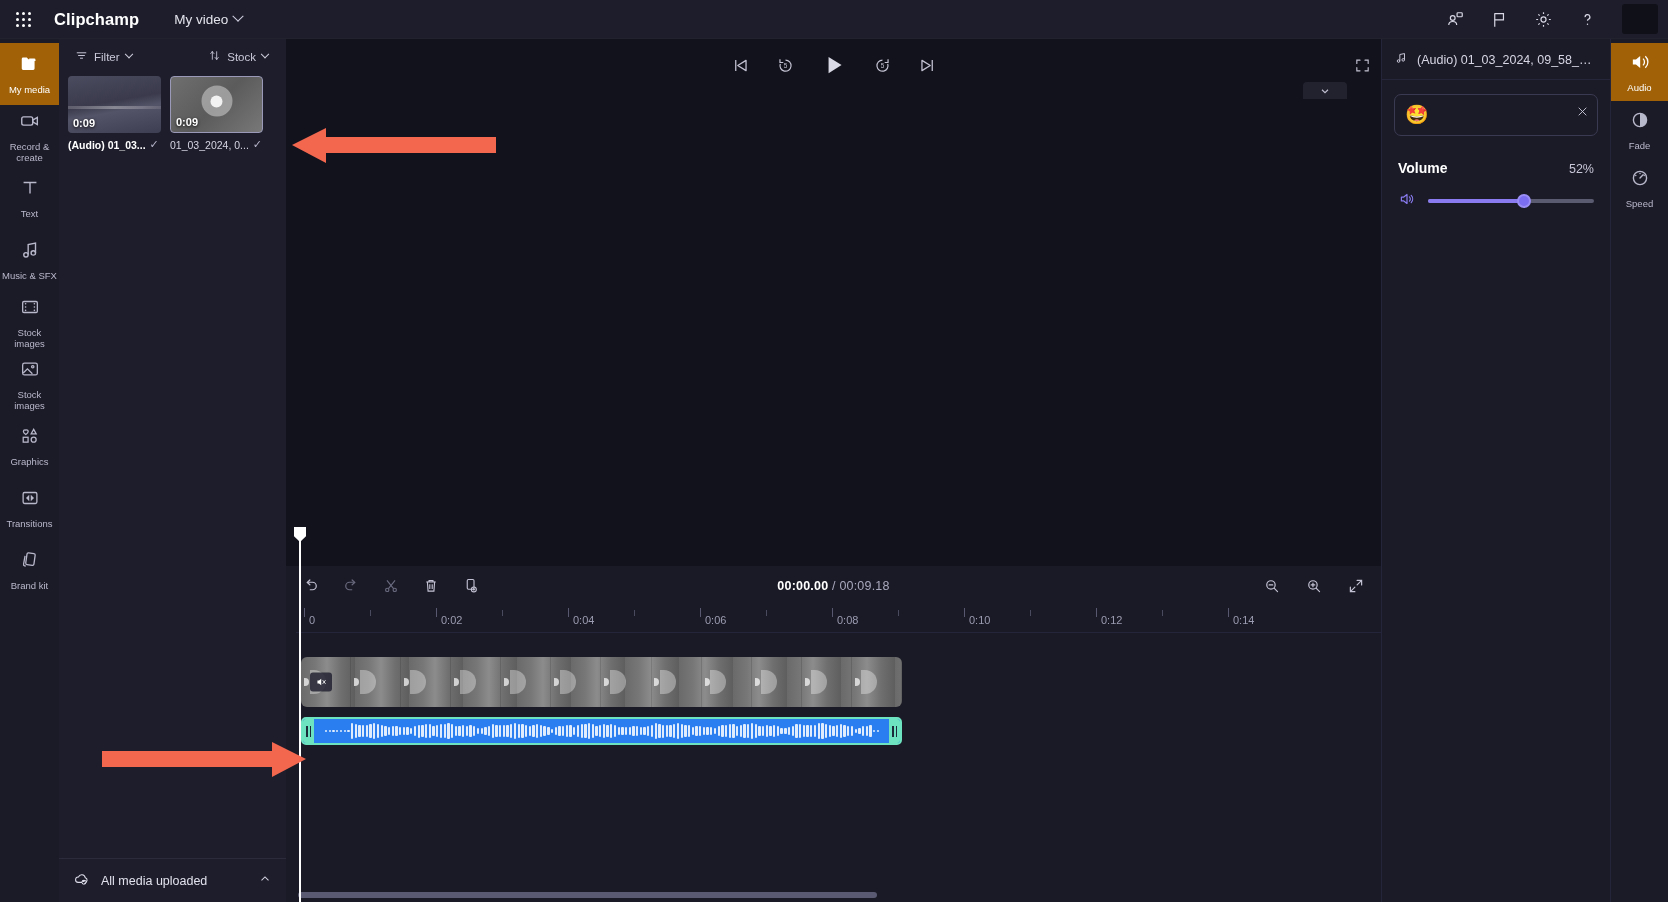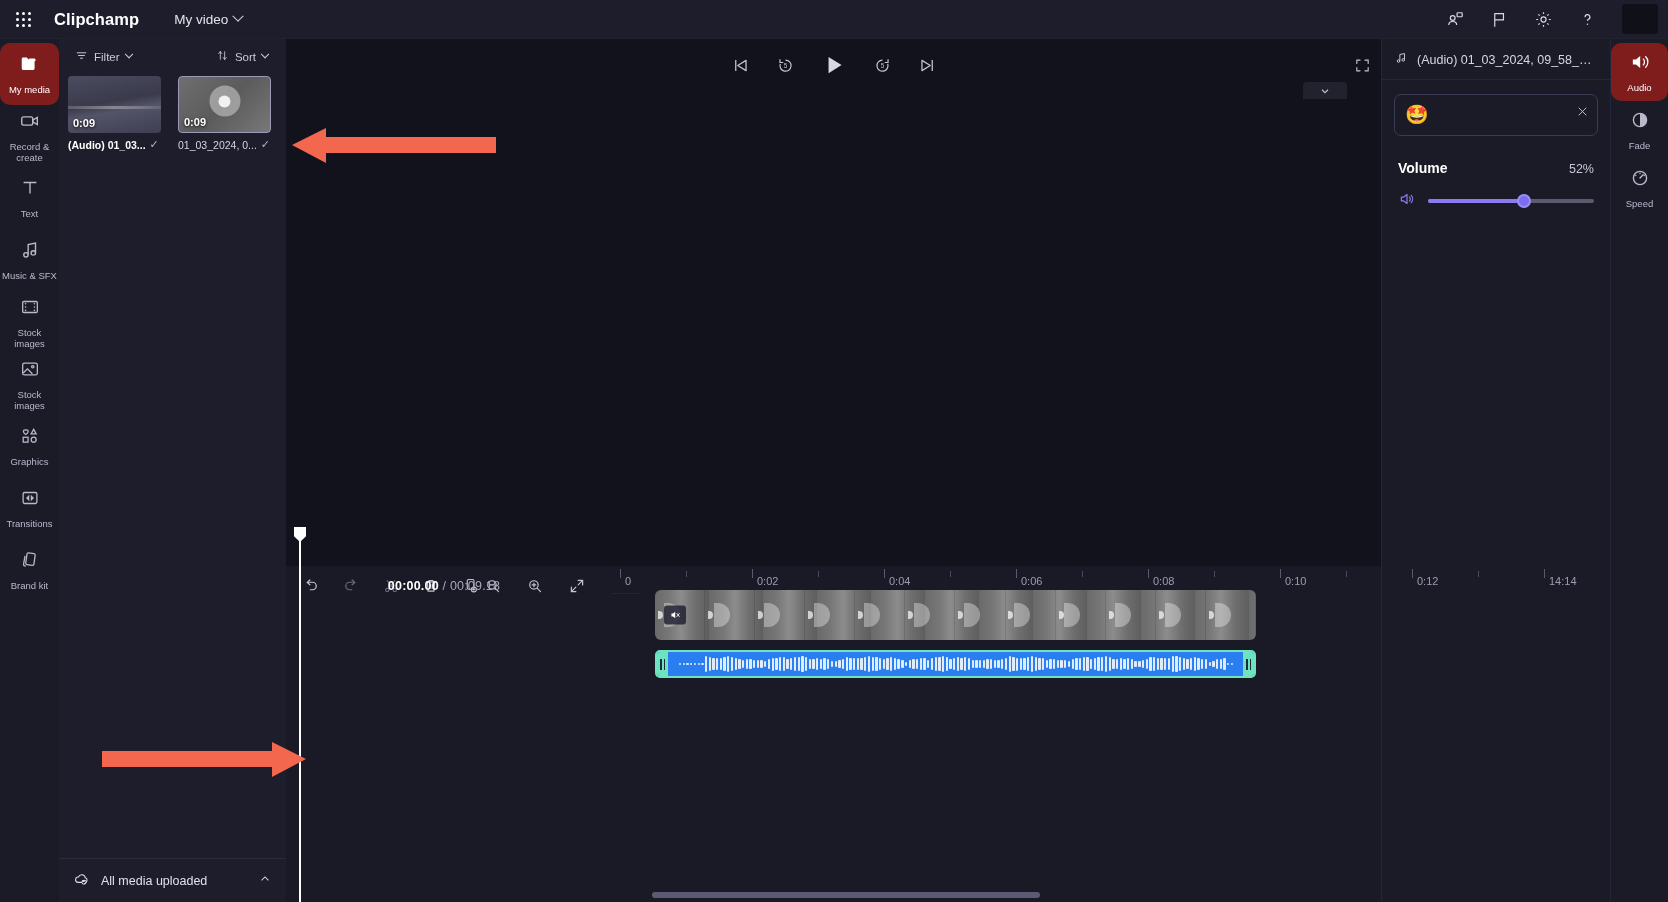--- a/index.html
+++ b/index.html
@@ -39,21 +39,21 @@
     width: 59px; flex: 0 0 59px;
     background: #1b1b28;
     display: flex; flex-direction: column;
     padding-top: 4px;
   }
   .rail-item {
     height: 62px; display: flex; flex-direction: column;
     align-items: center; justify-content: center; gap: 5px;
     cursor: pointer; color: #b9b9cc; padding: 2px 2px;
   }
-  .rail-item.active { background: #7f1d1d; color: #ffffff; border-radius: 10px; }
+  .rail-item.active { background: #a16207; color: #ffffff; }
   .rail-label { font-size: 9.5px; line-height: 11px; text-align: center; color: inherit; }
   .rail-item.active .rail-label { color: #ffffff; }
 
   
   .mediapanel {
     width: 227px; flex: 0 0 227px;
     background: #1d1d2b;
     display: flex; flex-direction: column;
     position: relative;
   }
@@ -63,21 +63,21 @@
     font-size: 13px; font-weight: 700; border: none; border-radius: 4px 0 0 4px;
     cursor: pointer; display: flex; align-items: center; justify-content: center;
   }
   .import-caret {
     width: 28px; background: #5b5bd6; border-left: 1px solid #7a7ae8;
     border-radius: 0 4px 4px 0; cursor: pointer;
     display: flex; align-items: center; justify-content: center;
   }
   .filtersort { display: flex; justify-content: space-between; padding: 8px 14px 6px 12px; }
   .fs-btn { display: flex; align-items: center; gap: 6px; font-size: 11.5px; color: #c9c9da; cursor: pointer; padding: 2px 4px; border-radius: 3px; }
-  .thumbs { display: flex; gap: 17px; padding: 4px 6px 0 9px; flex-wrap: wrap; }
+  .thumbs { display: flex; gap: 9px; padding: 4px 6px 0 9px; flex-wrap: wrap; }
   .thumb-wrap { width: 93px; }
   .thumb {
     position: relative; width: 93px; height: 57px; border-radius: 4px; overflow: hidden; cursor: pointer;
   }
   .thumb.audio-thumb { background: linear-gradient(170deg,#4c4c60 0%,#3a3a4c 45%,#545468 60%,#3e3e52 100%); }
   .thumb.audio-thumb::after {
     content: ""; position: absolute; left: 0; right: 0; top: 52%; height: 3px;
     background: linear-gradient(90deg, rgba(255,255,255,.18), rgba(255,255,255,.34), rgba(255,255,255,.10));
   }
   .thumb.video-thumb { background: linear-gradient(135deg,#6f6f6f 0%,#5b5b5b 50%,#787878 100%); border: 1.5px solid #9a9ab8; }
@@ -149,21 +149,21 @@
   .pc { cursor: pointer; color: #c3c3d4; display: flex; align-items: center; justify-content: center; }
   .pc.play { color: #d9d9e6; }
   .fullscreen-btn { position: absolute; right: 0px; width: 38px; height: 34px; display: flex; align-items: center; justify-content: center; cursor: pointer; color: #c3c3d4; }
   .collapse-tab {
     position: absolute; right: 34px; bottom: -8px; width: 44px; height: 17px;
     background: #22222f; border-radius: 4px 4px 0 0; display: flex; align-items: center; justify-content: center;
     cursor: pointer; color: #c0c0d2;
   }
 
   
-  .timeline { flex: 1; background: #1a1a26; display: flex; flex-direction: row; min-height: 0; position: relative; }
+  .timeline { flex: 1; background: #1a1a26; display: flex; flex-direction: column; min-height: 0; position: relative; }
   .tl-toolbar { height: 39px; flex: 0 0 39px; display: flex; align-items: center; padding: 0 14px; position: relative; }
   .tb-left { display: flex; align-items: center; gap: 18px; }
   .tb-icon { cursor: pointer; color: #c2c2d4; display: flex; align-items: center; justify-content: center; width: 22px; height: 22px; }
   .tb-icon.dim { color: #6b6b80; }
   .tb-time {
     position: absolute; left: 50%; transform: translateX(-50%);
     font-size: 12.5px; color: #a8a8bd; letter-spacing: .2px; white-space: nowrap;
   }
   .tb-time b { color: #fff; font-weight: 700; }
   .tb-right { margin-left: auto; display: flex; align-items: center; gap: 20px; }
@@ -427,21 +427,21 @@
           </span>
           <span>Filter</span>
           <span class="chev" style="width:6px;height:6px"></span>
         </div>
         <div class="fs-btn">
           <span>
             <svg width="13" height="13" viewBox="0 0 24 24" fill="none" stroke="currentColor" stroke-width="1.6" stroke-linecap="round">
               <path d="M8 19V5M8 5L5 8.4M8 5l3 3.4M16 5v14M16 19l-3-3.4M16 19l3-3.4"></path>
             </svg>
           </span>
-          <span>Sort</span>
+          <span>Stock</span>
           <span class="chev" style="width:6px;height:6px"></span>
         </div>
       </div>
 
       <div class="thumbs">
         <div class="thumb-wrap">
           <div class="thumb audio-thumb">
             <span class="dur">0:09</span>
           </div>
           <div class="thumb-label strong">
@@ -645,21 +645,21 @@
             </div>
           <div class="tick" style="left:800px">
               <span class="bar"></span>
               <span class="lbl">0:12</span>
             </div>
           <div class="tick minor" style="left:866px">
               <span class="bar"></span>
             </div>
           <div class="tick" style="left:932px">
               <span class="bar"></span>
-              <span class="lbl">14:14</span>
+              <span class="lbl">0:14</span>
             </div>
         </div>
 
         <div class="tracks">
           <div class="clip-video">
             <div class="vframes">
               <div class="vf"></div>
                 <div class="vf"></div>
                 <div class="vf"></div>
                 <div class="vf"></div>

